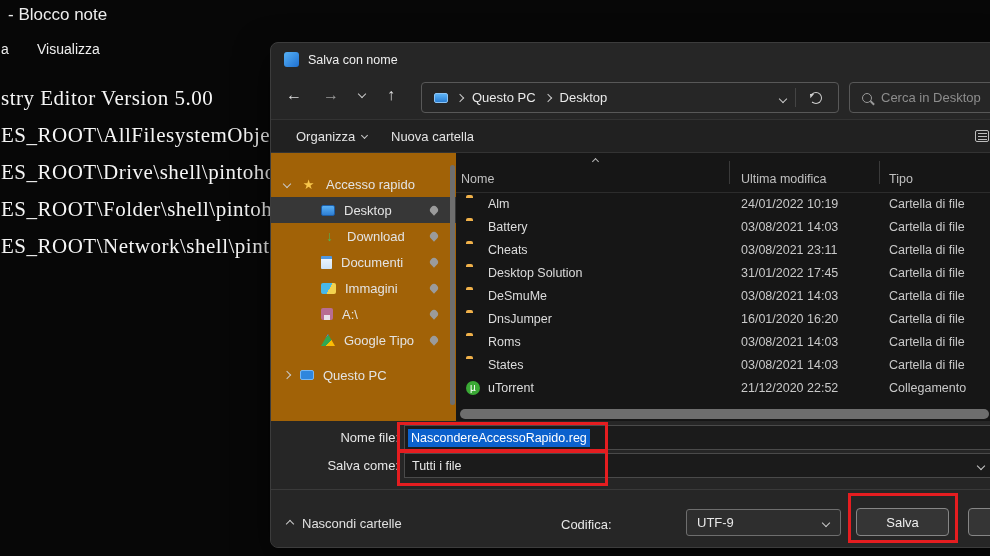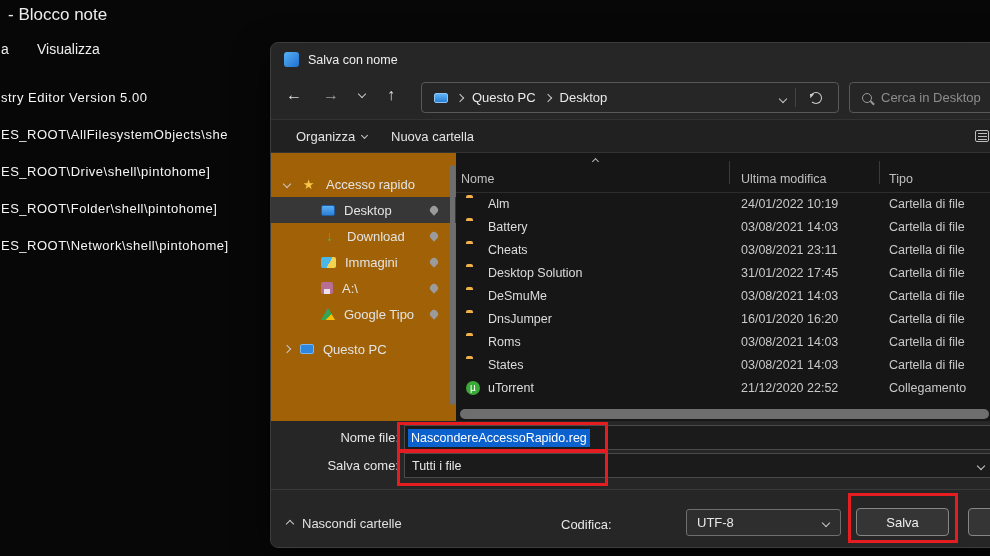--- a/index.html
+++ b/index.html
@@ -5,21 +5,21 @@
   *{box-sizing:border-box;margin:0;padding:0}
   body{background:#000}
   .stage{position:relative;width:990px;height:556px;overflow:hidden;background:#070707;
          font-family:"Liberation Sans",sans-serif}
 
   
   .np-title{position:absolute;left:8px;top:5px;color:#ededed;font-size:17px}
   .np-menu-partial{position:absolute;left:1px;top:41px;color:#ededed;font-size:14px}
   .np-menu{position:absolute;left:37px;top:41px;color:#ededed;font-size:14px}
   .np-lines{position:absolute;left:1px;top:88px;color:#f5f5f5;
-            font-family:Liberation Sans, sans-serif;font-size:13px;letter-spacing:.5px}
+            font-family:Liberation Serif, serif;font-size:21px;letter-spacing:.5px}
   .np-line{height:37px;line-height:20px;white-space:pre}
 
   
   .dialog{position:absolute;left:270px;top:42px;width:730px;height:506px;background:#262626;
           border:1px solid #3c3c3c;border-radius:8px;overflow:hidden;z-index:10;
           box-shadow:0 12px 34px rgba(0,0,0,.65);color:#e8e8e8;font-size:13px}
 
   .titlebar{height:33px;display:flex;align-items:center;gap:9px;padding-left:13px}
   .app-icon{width:15px;height:15px;border-radius:3px;background:linear-gradient(135deg,#57b1f5,#1e6fd0)}
   .dlg-title{font-size:12.5px;color:#efefef}
@@ -205,20 +205,25 @@
               <span class="slabel">Accesso rapido</span>
             </div>
             <div class="side-item child selected">
               <span class="sicon icon-desktop"></span>
               <span class="slabel">Desktop</span>
               <span class="pin-icon"></span>
             </div>
             <div class="side-item child">
               <span class="sicon icon-download"></span>
               <span class="slabel">Download</span>
+              <span class="pin-icon"></span>
+            </div>
+            <div class="side-item child">
+              <span class="sicon icon-document"></span>
+              <span class="slabel">Documenti</span>
               <span class="pin-icon"></span>
             </div>
             <div class="side-item child">
               <span class="sicon icon-image"></span>
               <span class="slabel">Immagini</span>
               <span class="pin-icon"></span>
             </div>
             <div class="side-item child">
               <span class="sicon icon-floppy"></span>
               <span class="slabel">A:\</span>
@@ -281,21 +286,21 @@
       </div>
     </div>
 
     <div class="bottombar">
       <span class="hide-folders">
         <span class="cv cv-up"></span>
         <span>Nascondi cartelle</span>
       </span>
       <span class="lbl-codifica">Codifica:</span>
       <div class="encoding-combo">
-        <span>UTF-8</span>
+        <span>UTF-9</span>
         <span class="cv cv-down"></span>
       </div>
       <div class="btn save-btn">Salva</div>
       <div class="btn cancel-btn">Annulla</div>
     </div>
   </div>
 
   <div class="ann ann-filename"></div>
   <div class="ann ann-saveas"></div>
   <div class="ann ann-save"></div>

